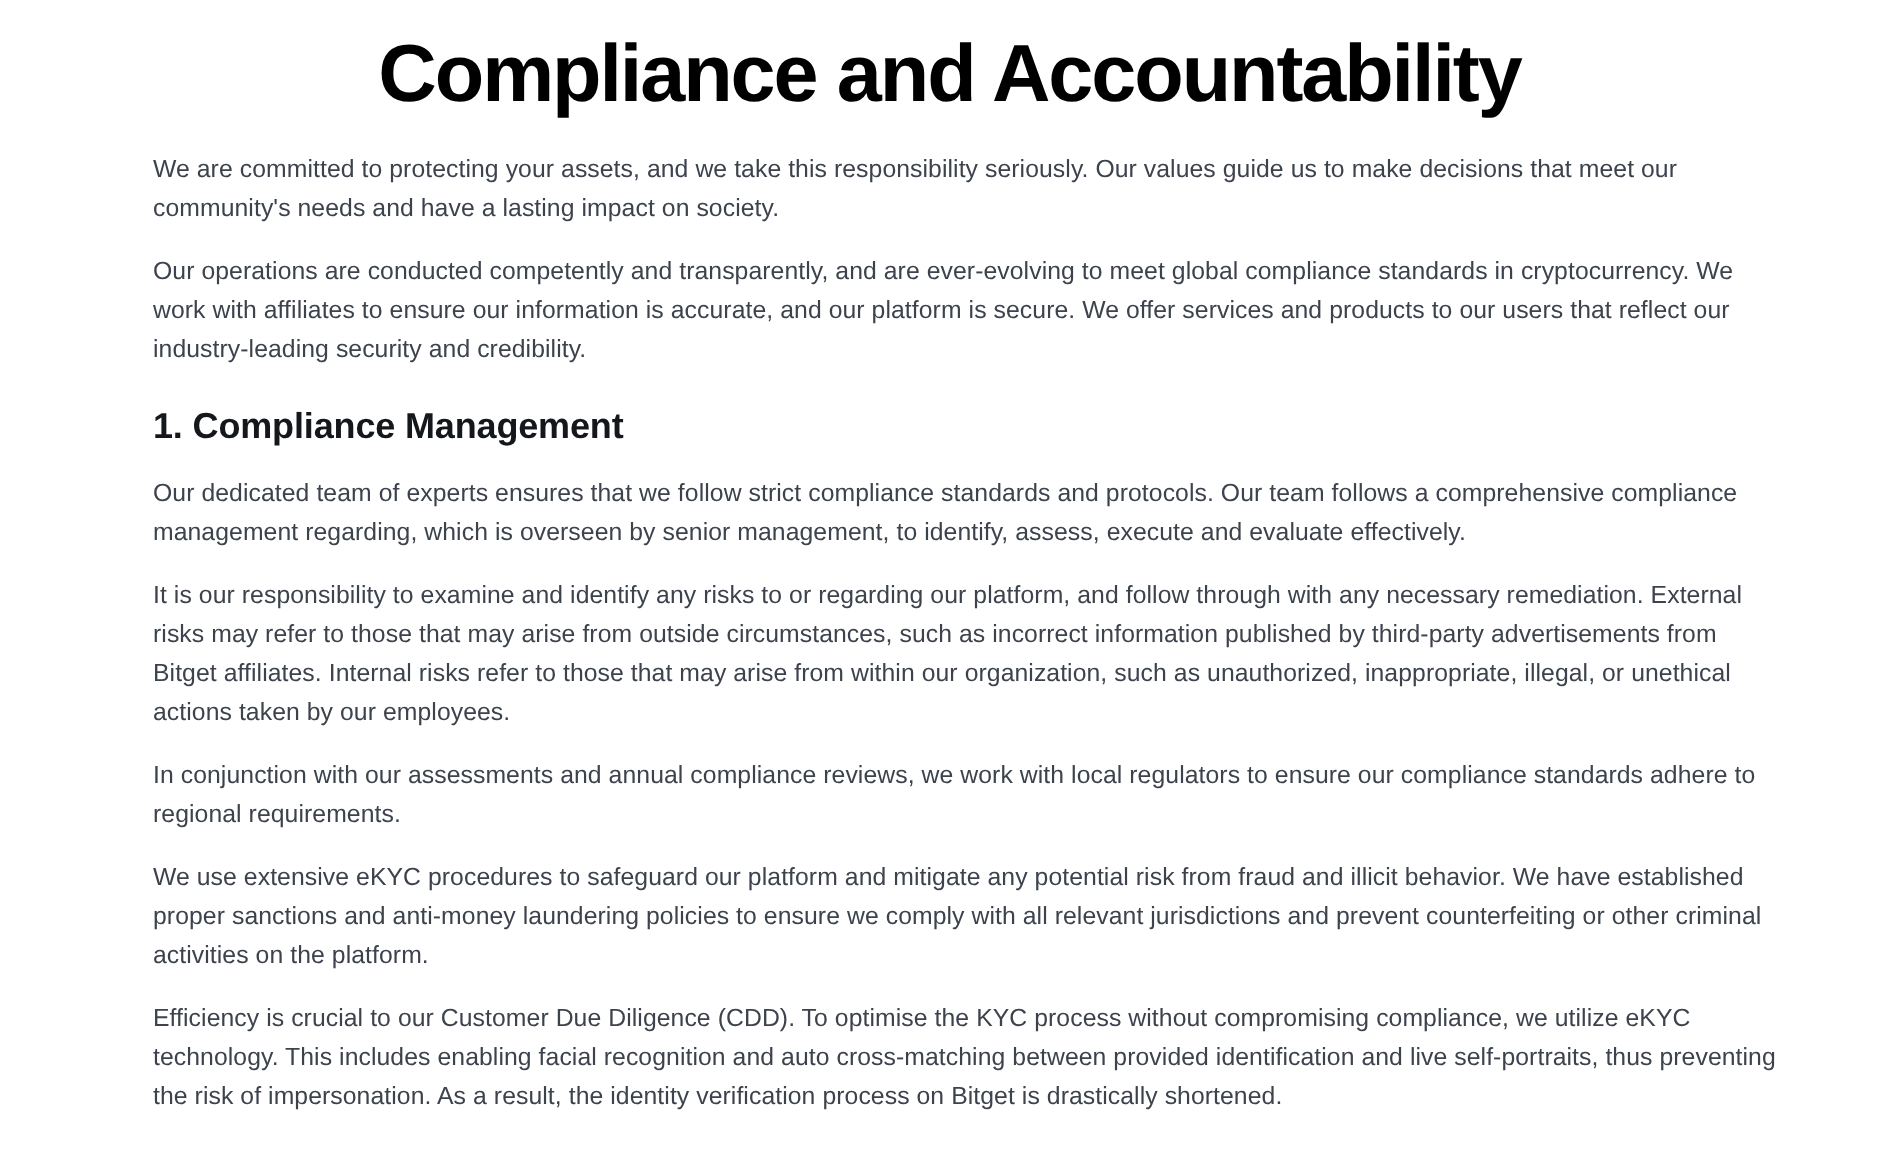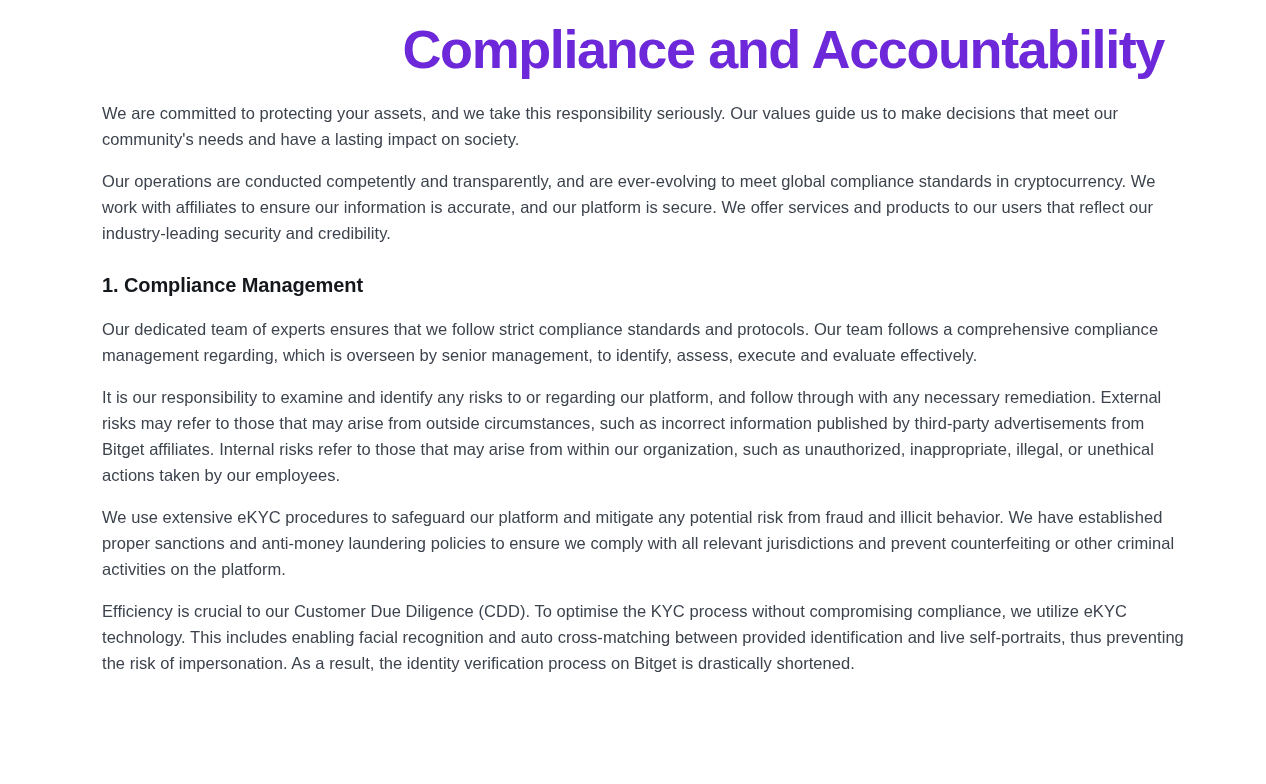--- a/index.html
+++ b/index.html
@@ -17,37 +17,37 @@
   .page {
     width: 1266px;
     box-sizing: border-box;
     padding: 0 66px 0 102px;
   }
   .page-title {
     font-size: 54px;
     line-height: 1.08;
     font-weight: 700;
     letter-spacing: -1.4px;
-    text-align: right;
-    color: #6d28d9;
+    text-align: center;
+    color: #000000;
     margin: 20px 0 22px 0;
     padding-right: 36px;
   }
   .body-text {
     font-size: 16.5px;
     line-height: 26px;
     color: #3d434d;
     margin: 0 12px 16px 0;
     letter-spacing: 0.05px;
   }
   .body-text:last-child {
     margin-bottom: 0;
   }
   .section-heading {
-    font-size: 20px;
+    font-size: 24px;
     line-height: 26px;
     font-weight: 700;
     color: #14171c;
     margin: 26px 0 18px 0;
     letter-spacing: -0.1px;
   }
   .content {
     max-width: 1100px;
   }
 </style>
@@ -55,16 +55,17 @@
 <body>
 
 <div class="page">
   <h1 class="page-title">Compliance and Accountability</h1>
   <div class="content">
     <p class="body-text">We are committed to protecting your assets, and we take this responsibility seriously. Our values guide us to make decisions that meet our community's needs and have a lasting impact on society.</p>
     <p class="body-text">Our operations are conducted competently and transparently, and are ever-evolving to meet global compliance standards in cryptocurrency. We work with affiliates to ensure our information is accurate, and our platform is secure. We offer services and products to our users that reflect our industry-leading security and credibility.</p>
     <h2 class="section-heading">1. Compliance Management</h2>
     <p class="body-text">Our dedicated team of experts ensures that we follow strict compliance standards and protocols. Our team follows a comprehensive compliance management regarding, which is overseen by senior management, to identify, assess, execute and evaluate effectively.</p>
     <p class="body-text">It is our responsibility to examine and identify any risks to or regarding our platform, and follow through with any necessary remediation. External risks may refer to those that may arise from outside circumstances, such as incorrect information published by third-party advertisements from Bitget affiliates. Internal risks refer to those that may arise from within our organization, such as unauthorized, inappropriate, illegal, or unethical actions taken by our employees.</p>
+    <p class="body-text">In conjunction with our assessments and annual compliance reviews, we work with local regulators to ensure our compliance standards adhere to regional requirements.</p>
     <p class="body-text">We use extensive eKYC procedures to safeguard our platform and mitigate any potential risk from fraud and illicit behavior. We have established proper sanctions and anti-money laundering policies to ensure we comply with all relevant jurisdictions and prevent counterfeiting or other criminal activities on the platform.</p>
     <p class="body-text">Efficiency is crucial to our Customer Due Diligence (CDD). To optimise the KYC process without compromising compliance, we utilize eKYC technology. This includes enabling facial recognition and auto cross-matching between provided identification and live self-portraits, thus preventing the risk of impersonation. As a result, the identity verification process on Bitget is drastically shortened.</p>
   </div>
 </div>
 
 </body></html>

